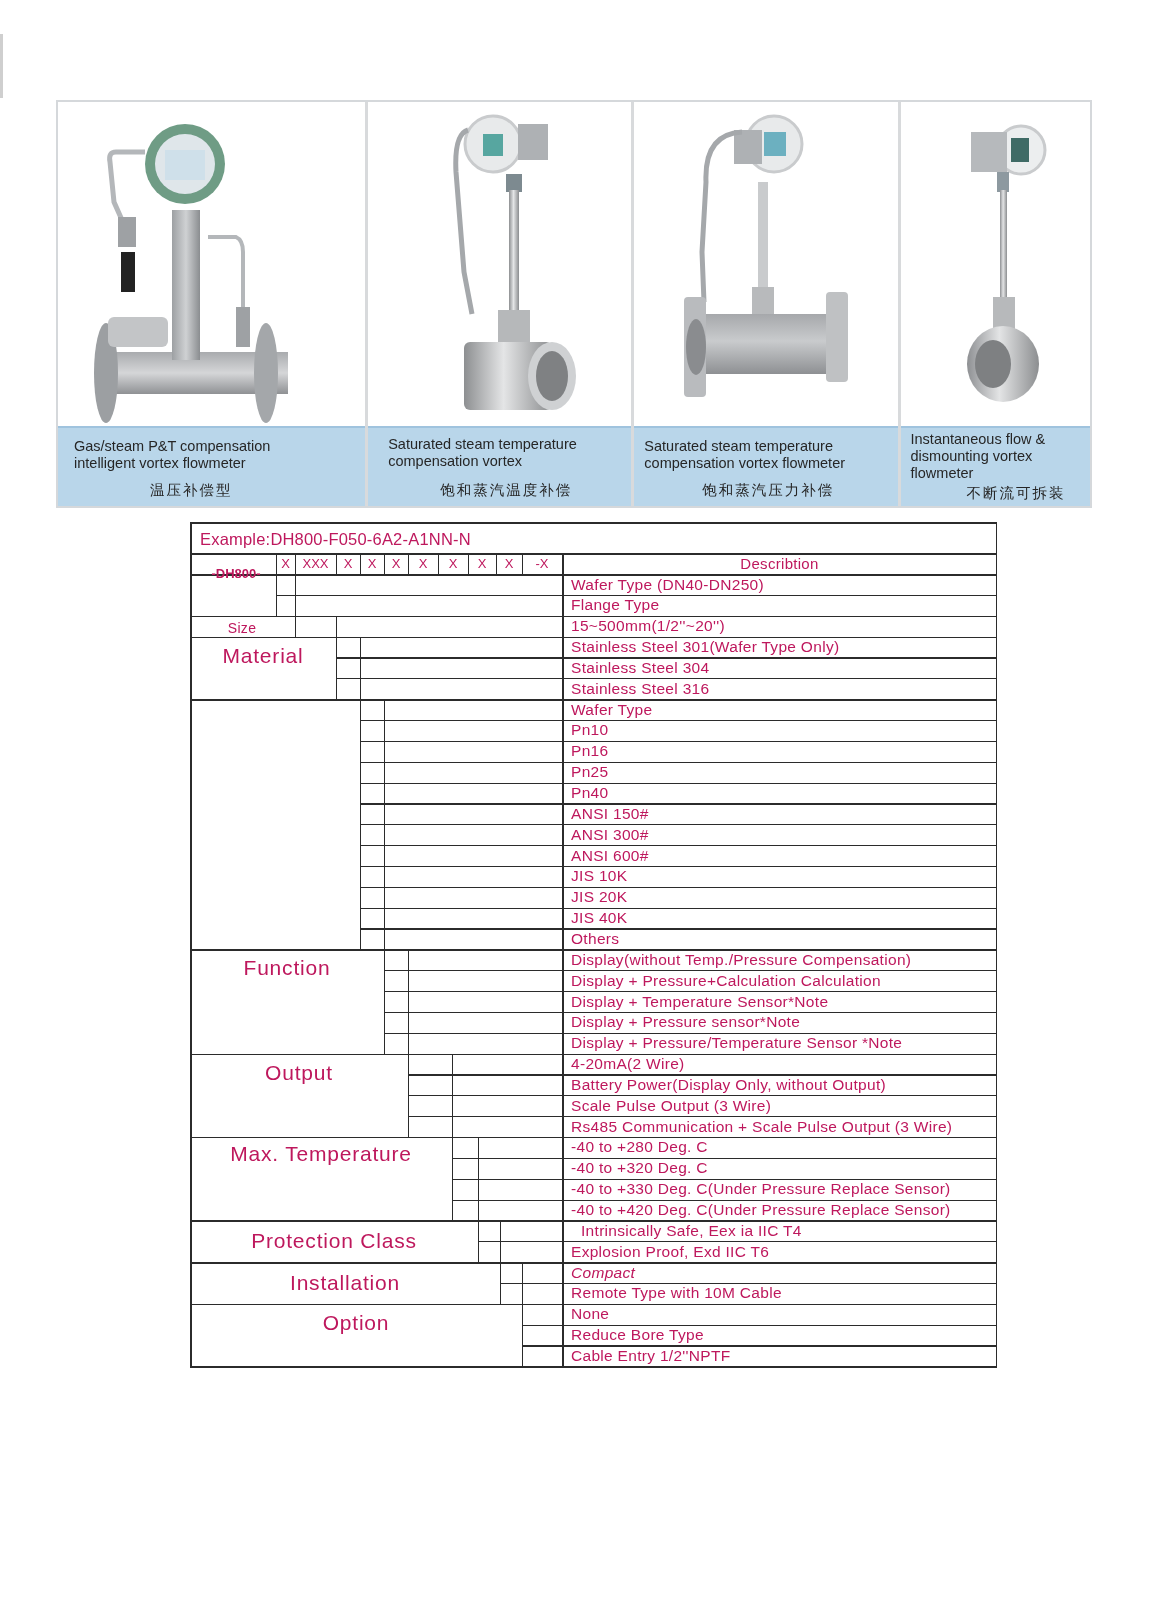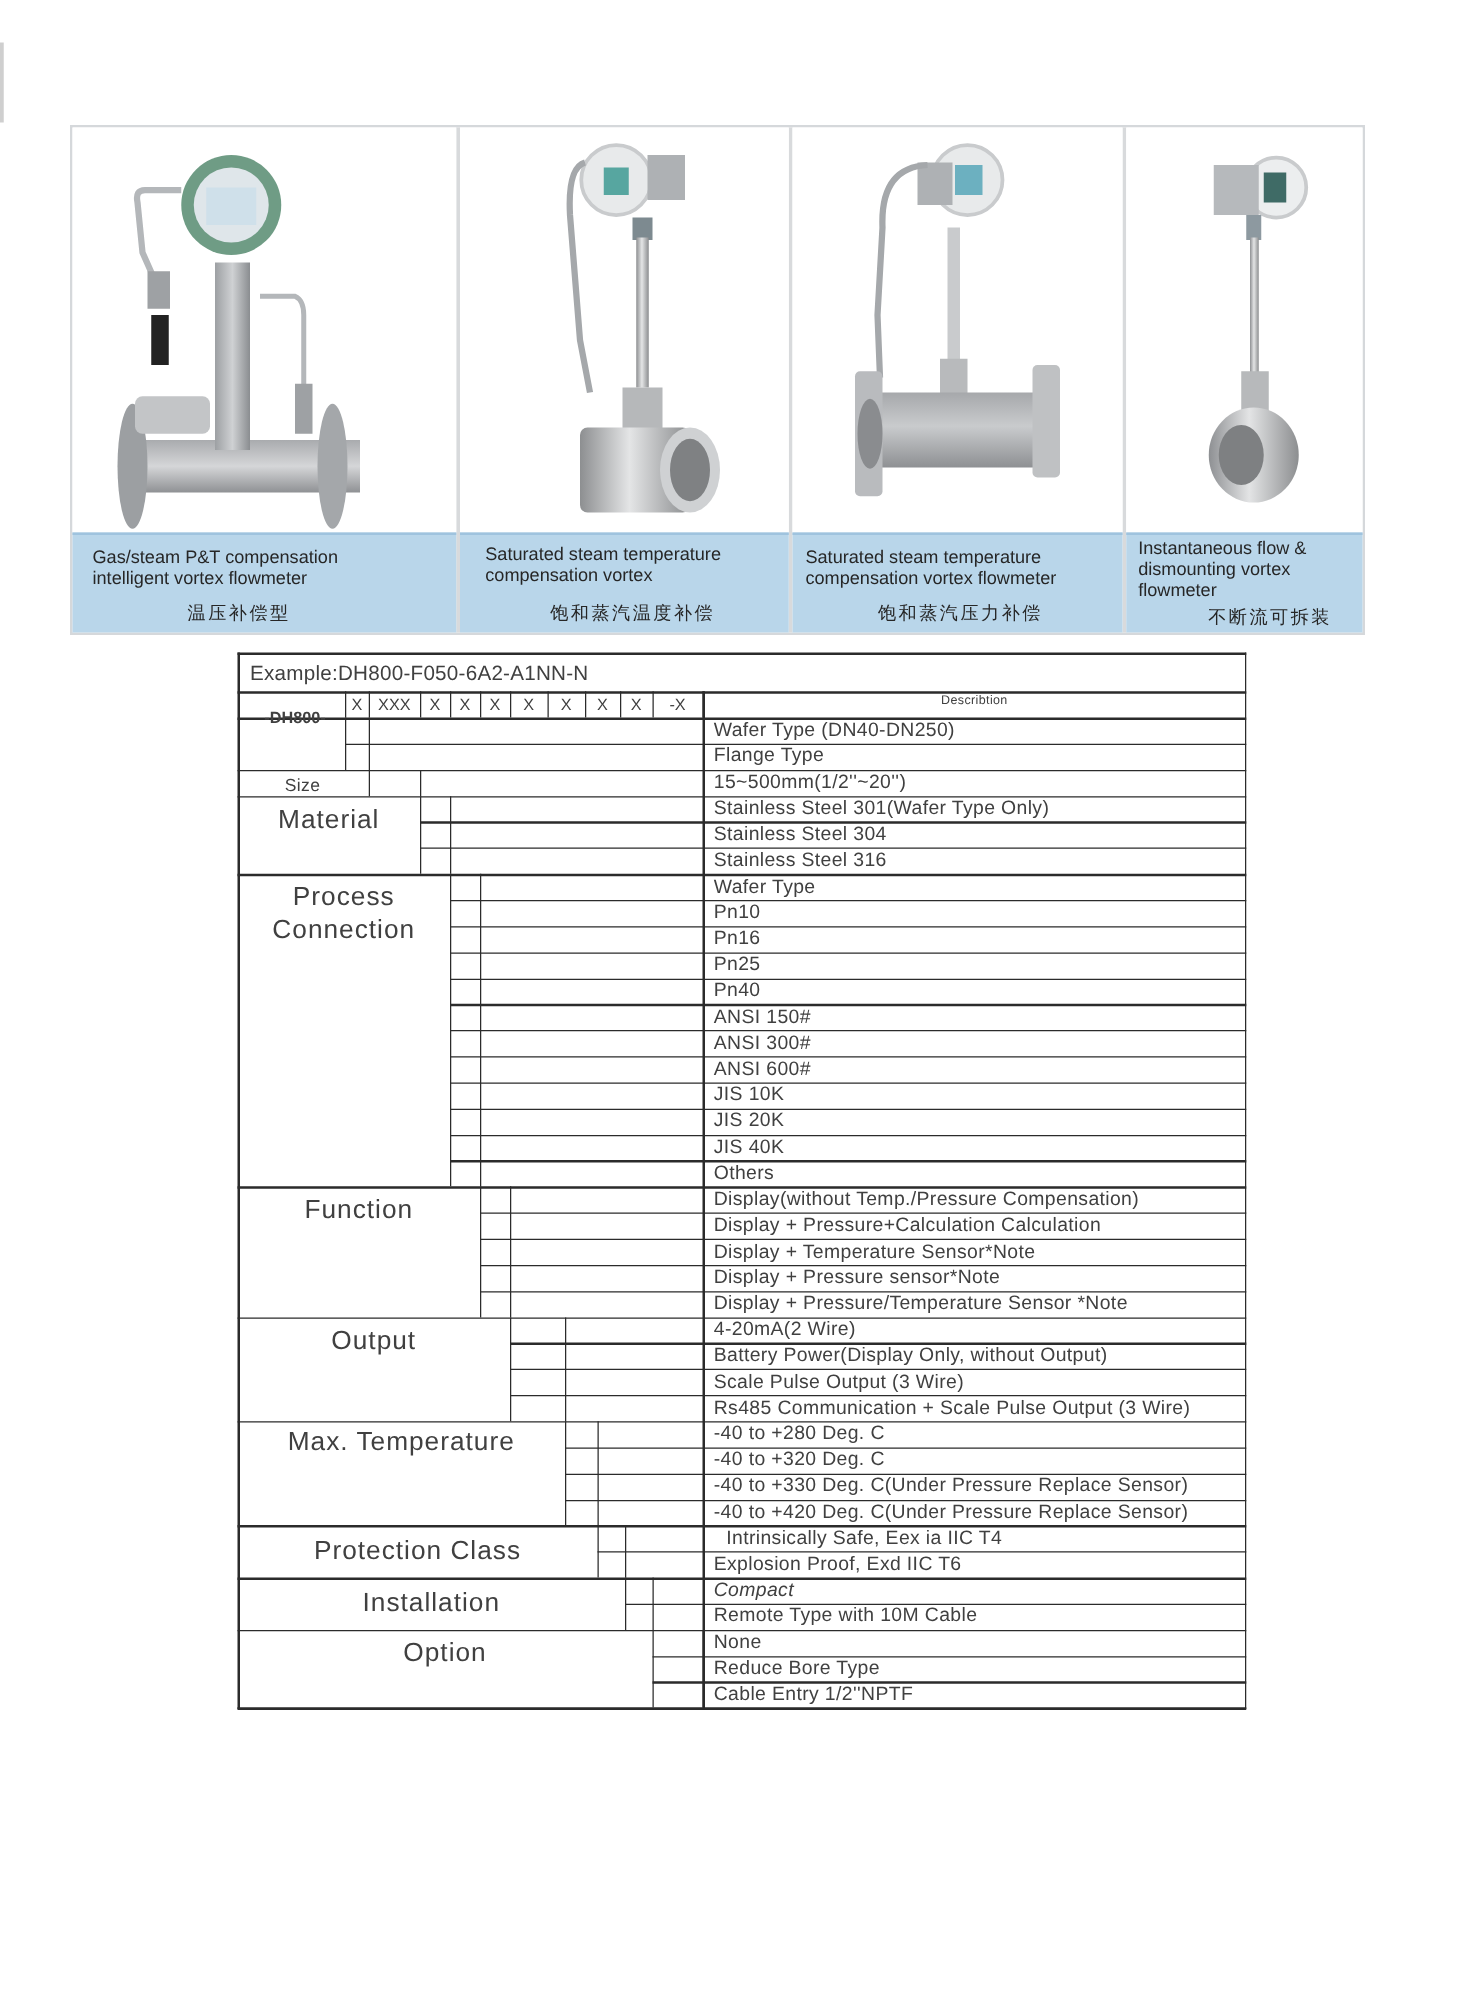--- a/index.html
+++ b/index.html
@@ -15,21 +15,21 @@
   .product:last-child { border-right: none; }
   .product .photo { height: 324px; position: relative; background: #ffffff; overflow: hidden; }
   .product .caption { flex: 1; background: #b9d6ea; border-top: 2px solid #9fc3de; position: relative; }
   .caption .en { position: absolute; left: 16px; top: 10px; font-size: 14.5px; line-height: 17px; color: #262626; }
   .caption .cn { position: absolute; bottom: 6px; font-size: 14.5px; color: #262626; letter-spacing: 2px; }
   svg.meter { position: absolute; left: 0; top: 0; }
 
   
   .spec { position: absolute; left: 190px; top: 522px; width: 807px; height: 845px; }
   .spec .line { position: absolute; background: #2b2b2b; }
-  .spec .txt { position: absolute; white-space: nowrap; color: #404040; }
+  .spec .txt { position: absolute; white-space: nowrap; color: #be185d; }
   .example { font-size: 16.5px; left: 10px; top: 8px; letter-spacing: 0.2px; }
   .hdr-code { font-size: 13px; }
   .desc { font-size: 15.5px; letter-spacing: 0.3px; }
   .group-label { font-size: 21px; letter-spacing: 0.8px; text-align: center; }
 </style>
 </head>
 <body>
 
 <div class="left-mark"></div>
 
@@ -177,21 +177,21 @@
     <div class="txt hdr-code" style="left: 86px; top: 34px; width: 19px; text-align: center; padding-left: 0px; font-weight: normal;">X</div>
     <div class="txt hdr-code" style="left: 105px; top: 34px; width: 41px; text-align: center; padding-left: 0px; font-weight: normal;">XXX</div>
     <div class="txt hdr-code" style="left: 146px; top: 34px; width: 24px; text-align: center; padding-left: 0px; font-weight: normal;">X</div>
     <div class="txt hdr-code" style="left: 170px; top: 34px; width: 24px; text-align: center; padding-left: 0px; font-weight: normal;">X</div>
     <div class="txt hdr-code" style="left: 194px; top: 34px; width: 24px; text-align: center; padding-left: 0px; font-weight: normal;">X</div>
     <div class="txt hdr-code" style="left: 218px; top: 34px; width: 30px; text-align: center; padding-left: 0px; font-weight: normal;">X</div>
     <div class="txt hdr-code" style="left: 248px; top: 34px; width: 30px; text-align: center; padding-left: 0px; font-weight: normal;">X</div>
     <div class="txt hdr-code" style="left: 278px; top: 34px; width: 28px; text-align: center; padding-left: 0px; font-weight: normal;">X</div>
     <div class="txt hdr-code" style="left: 306px; top: 34px; width: 26px; text-align: center; padding-left: 0px; font-weight: normal;">X</div>
     <div class="txt hdr-code" style="left: 332px; top: 34px; width: 40px; text-align: center; padding-left: 0px; font-weight: normal;">-X</div>
-    <div class="txt desc" style="left: 372px; top: 33px; width: 435px; text-align: center; font-size: 10px;">Describtion</div>
+    <div class="txt desc" style="left: 372px; top: 33px; width: 435px; text-align: center; font-size: 15px;">Describtion</div>
     <div class="line" style="left: 372px; top: 31px; width: 1.5px; height: 814px;"></div>
     <div class="line" style="left: 0px; top: 93.7px; width: 807px; height: 1.5px;"></div>
     <div class="line" style="left: 86px; top: 52px; width: 1.3px; height: 41.7px;"></div>
     <div class="line" style="left: 105px; top: 52px; width: 1.3px; height: 41.7px;"></div>
     <div class="line" style="left: 86px; top: 72.85px; width: 721px; height: 1.2px;"></div>
     <div class="txt desc" style="left: 381px; top: 53.5px;">Wafer Type (DN40-DN250)</div>
     <div class="txt desc" style="left: 381px; top: 74.35px;">Flange Type</div>
     <div class="line" style="left: 0px; top: 114.55px; width: 807px; height: 1.5px;"></div>
     <div class="line" style="left: 105px; top: 93.7px; width: 1.3px; height: 20.85px;"></div>
     <div class="line" style="left: 146px; top: 93.7px; width: 1.3px; height: 20.85px;"></div>
@@ -213,22 +213,20 @@
     <div class="line" style="left: 170px; top: 218.8px; width: 637px; height: 1.2px;"></div>
     <div class="line" style="left: 170px; top: 239.65px; width: 637px; height: 1.2px;"></div>
     <div class="line" style="left: 170px; top: 260.5px; width: 637px; height: 1.2px;"></div>
     <div class="line" style="left: 170px; top: 281.35px; width: 637px; height: 1.2px;"></div>
     <div class="line" style="left: 170px; top: 302.2px; width: 637px; height: 1.2px;"></div>
     <div class="line" style="left: 170px; top: 323.05px; width: 637px; height: 1.2px;"></div>
     <div class="line" style="left: 170px; top: 343.9px; width: 637px; height: 1.2px;"></div>
     <div class="line" style="left: 170px; top: 364.75px; width: 637px; height: 1.2px;"></div>
     <div class="line" style="left: 170px; top: 385.6px; width: 637px; height: 1.2px;"></div>
     <div class="line" style="left: 170px; top: 406.45px; width: 637px; height: 1.2px;"></div>
-    <div class="txt group-label" style="left: 0px; top: 183.1px; width: 170px; white-space: pre-line; line-height: 26px; text-align: center; font-size: 21px;">Process
-Connection</div>
     <div class="txt desc" style="left: 381px; top: 178.6px;">Wafer Type</div>
     <div class="txt desc" style="left: 381px; top: 199.45px;">Pn10</div>
     <div class="txt desc" style="left: 381px; top: 220.3px;">Pn16</div>
     <div class="txt desc" style="left: 381px; top: 241.15px;">Pn25</div>
     <div class="txt desc" style="left: 381px; top: 262px;">Pn40</div>
     <div class="txt desc" style="left: 381px; top: 282.85px;">ANSI 150#</div>
     <div class="txt desc" style="left: 381px; top: 303.7px;">ANSI 300#</div>
     <div class="txt desc" style="left: 381px; top: 324.55px;">ANSI 600#</div>
     <div class="txt desc" style="left: 381px; top: 345.4px;">JIS 10K</div>
     <div class="txt desc" style="left: 381px; top: 366.25px;">JIS 20K</div>

